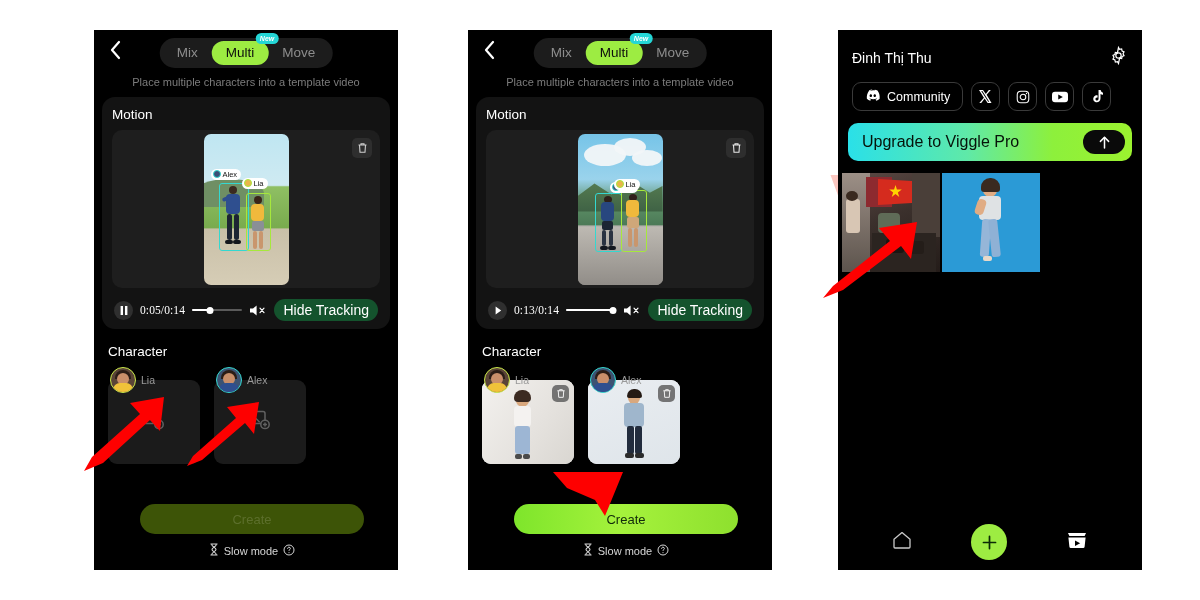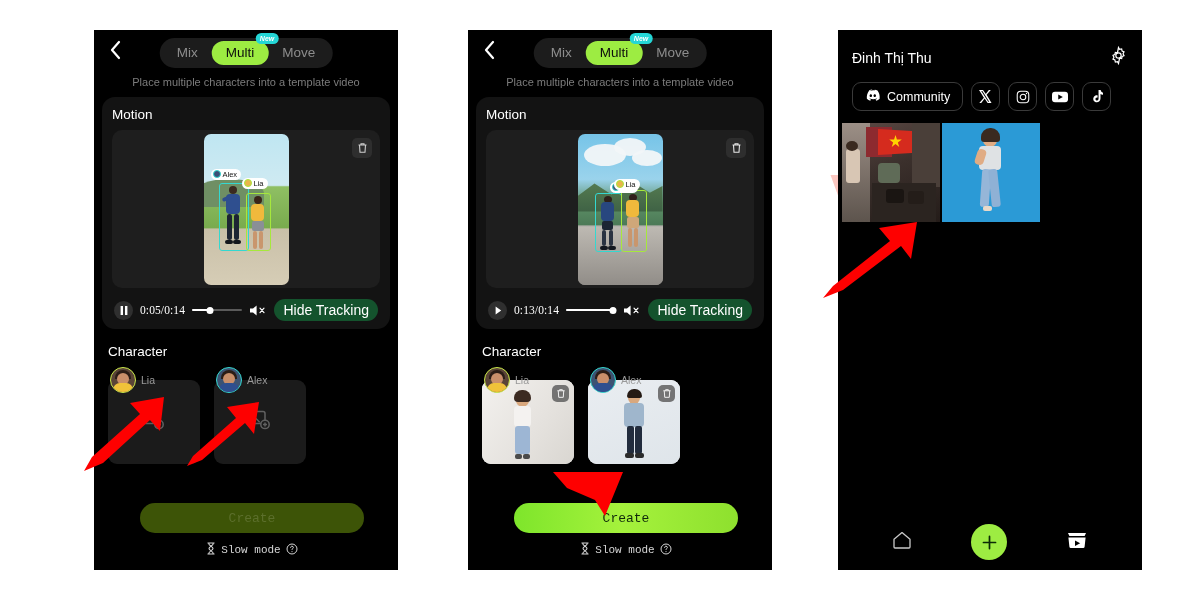--- a/index.html
+++ b/index.html
@@ -351,21 +351,20 @@
   .photo { position: absolute; inset: 0; }
   .photo-lia  { background: linear-gradient(125deg,#f3f1ee 0%,#e6e3df 55%,#d9d6d1 100%); }
   .photo-alex { background: linear-gradient(160deg,#e9edf1 0%,#dfe5ea 100%); }
   .ph-fig { position: absolute; }
 
   
   .footer {
     position: absolute;
     left: 12px; right: 0; bottom: 0;
     padding: 0 0 12px;
-    font-family: Liberation Mono, monospace;
   }
   .create-btn {
     margin: 0 34px;
     height: 30px;
     border-radius: 15px;
     display: flex;
     align-items: center;
     justify-content: center;
     font-size: 13px;
   }
@@ -852,20 +851,29 @@
             <polygon points="7,3.6 12.2,6.5 7,9.4" fill="#000"></polygon>
           </svg>
     </div>
     <div class="social-btn">
       <svg width="13" height="14" viewBox="0 0 14 15" fill="#fff">
             <path d="M9.3 0h2.2c.2 1.5 1.1 2.6 2.5 2.8v2.2c-1 .1-1.9-.2-2.7-.8v4.7c0 3.4-3.3 5.4-6 3.8-1.8-1-2.4-3.5-1.2-5.3.9-1.4 2.6-2 4.1-1.6v2.3c-1.4-.4-2.4.6-2.3 1.7.1 1.2 1.4 1.9 2.4 1.3.6-.3.9-.9.9-1.6V0z"></path>
           </svg>
     </div>
   </div>
 
+  <div class="upgrade-banner">
+    <div class="upgrade-text">Upgrade to Viggle Pro</div>
+    <div class="upgrade-pill">
+      <svg width="13" height="15" viewBox="0 0 13 15" fill="none" stroke="#fff" stroke-width="1.5" stroke-linecap="round" stroke-linejoin="round">
+            <path d="M6.5 13V2.5"></path>
+            <polyline points="2.4,6.4 6.5,2.3 10.6,6.4"></polyline>
+          </svg>
+    </div>
+  </div>
 
   <div class="thumb-grid">
     <div class="thumb thumb-street">
       <div style="position:absolute;left:0;top:0;width:28px;height:99px;background:linear-gradient(#9c8f86,#5d544d);"></div>
       <div style="position:absolute;left:4px;top:26px;width:14px;height:34px;background:#d8c6b4;border-radius:3px;"></div>
       <div style="position:absolute;left:4px;top:18px;width:12px;height:10px;border-radius:50%;background:#3a2a20;"></div>
       <div style="position:absolute;left:24px;top:4px;width:26px;height:30px;background:#8d2a2f;"></div>
       <div style="position:absolute;left:36px;top:6px;width:34px;height:26px;background:#d52b1e;clip-path:polygon(0 0,100% 8%,100% 92%,0 100%);"></div>
       <div style="position:absolute;left:47px;top:12px;width:13px;height:13px;background:#ffd400;clip-path:polygon(50% 0,61% 35%,98% 35%,68% 57%,79% 92%,50% 70%,21% 92%,32% 57%,2% 35%,39% 35%);"></div>
       <div style="position:absolute;left:70px;top:0;width:28px;height:64px;background:#4a3f39;"></div>

